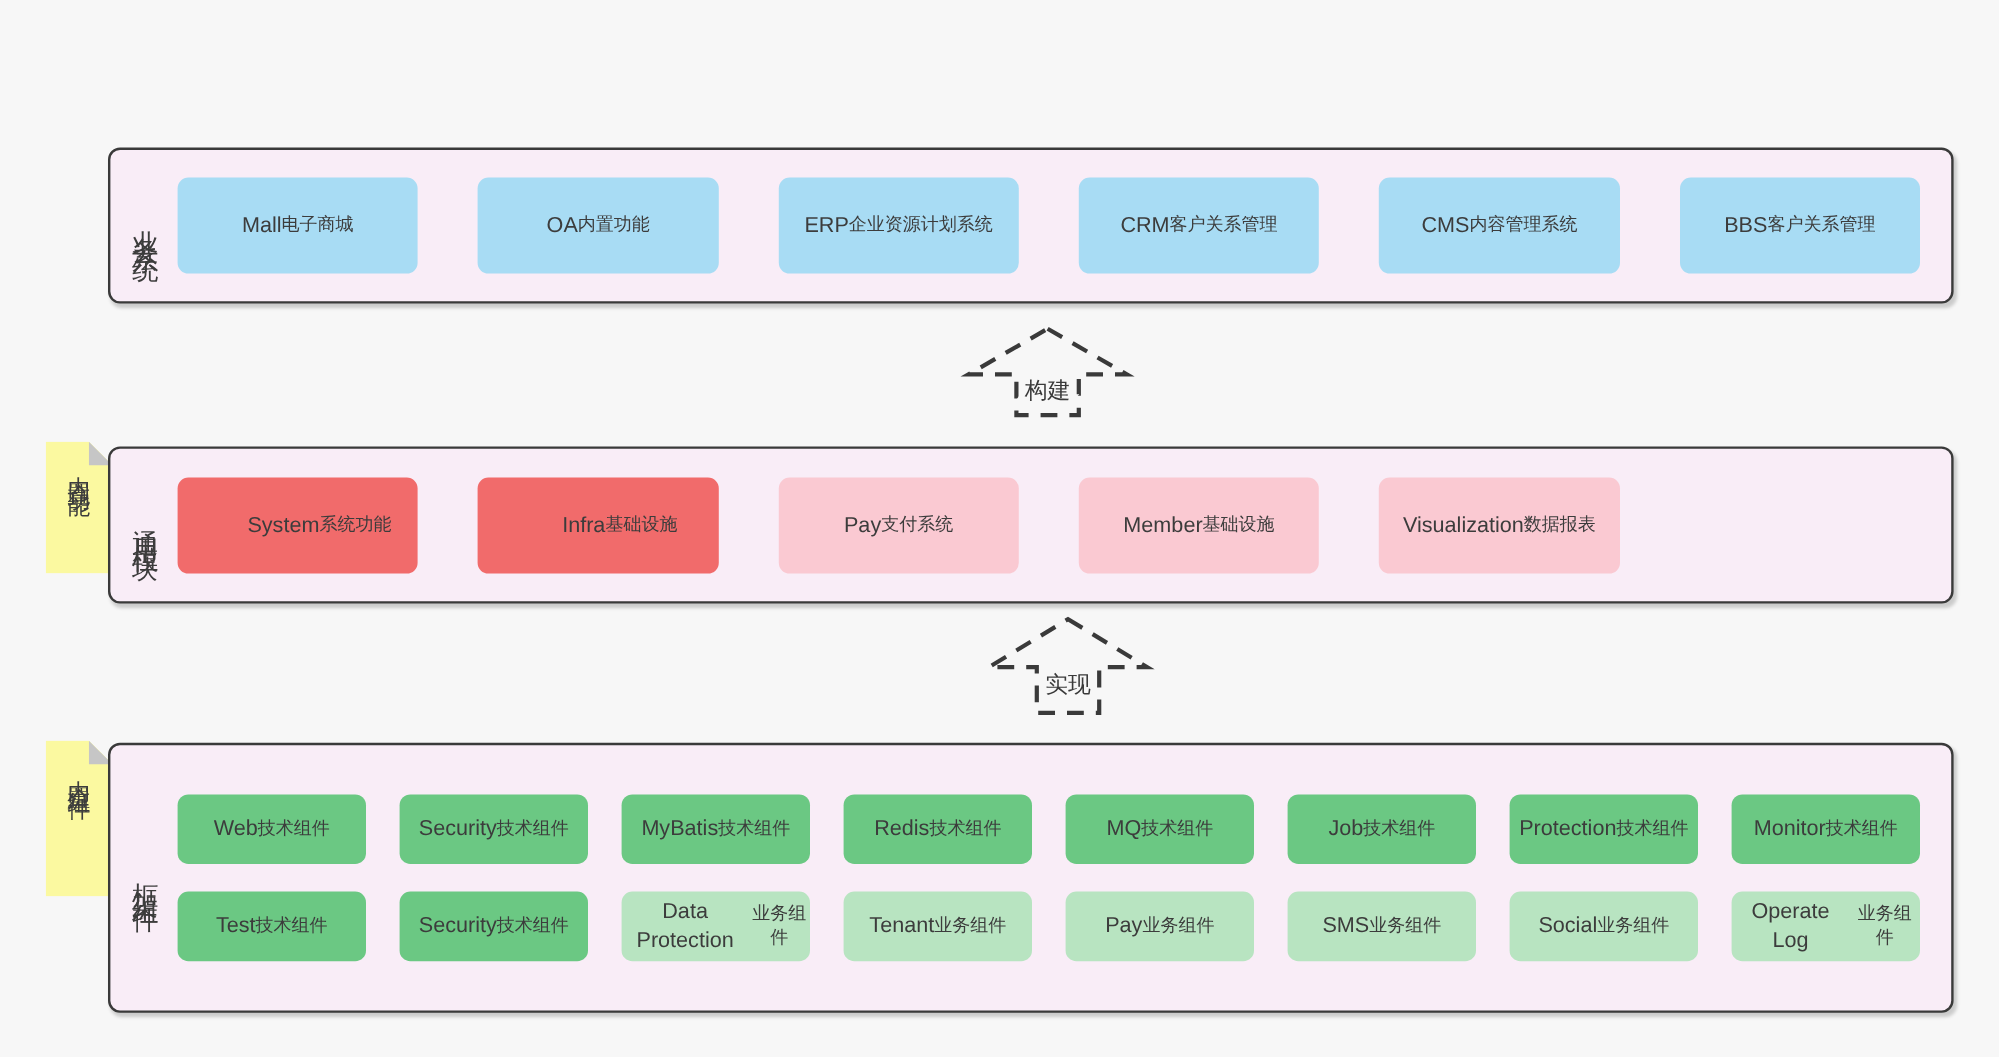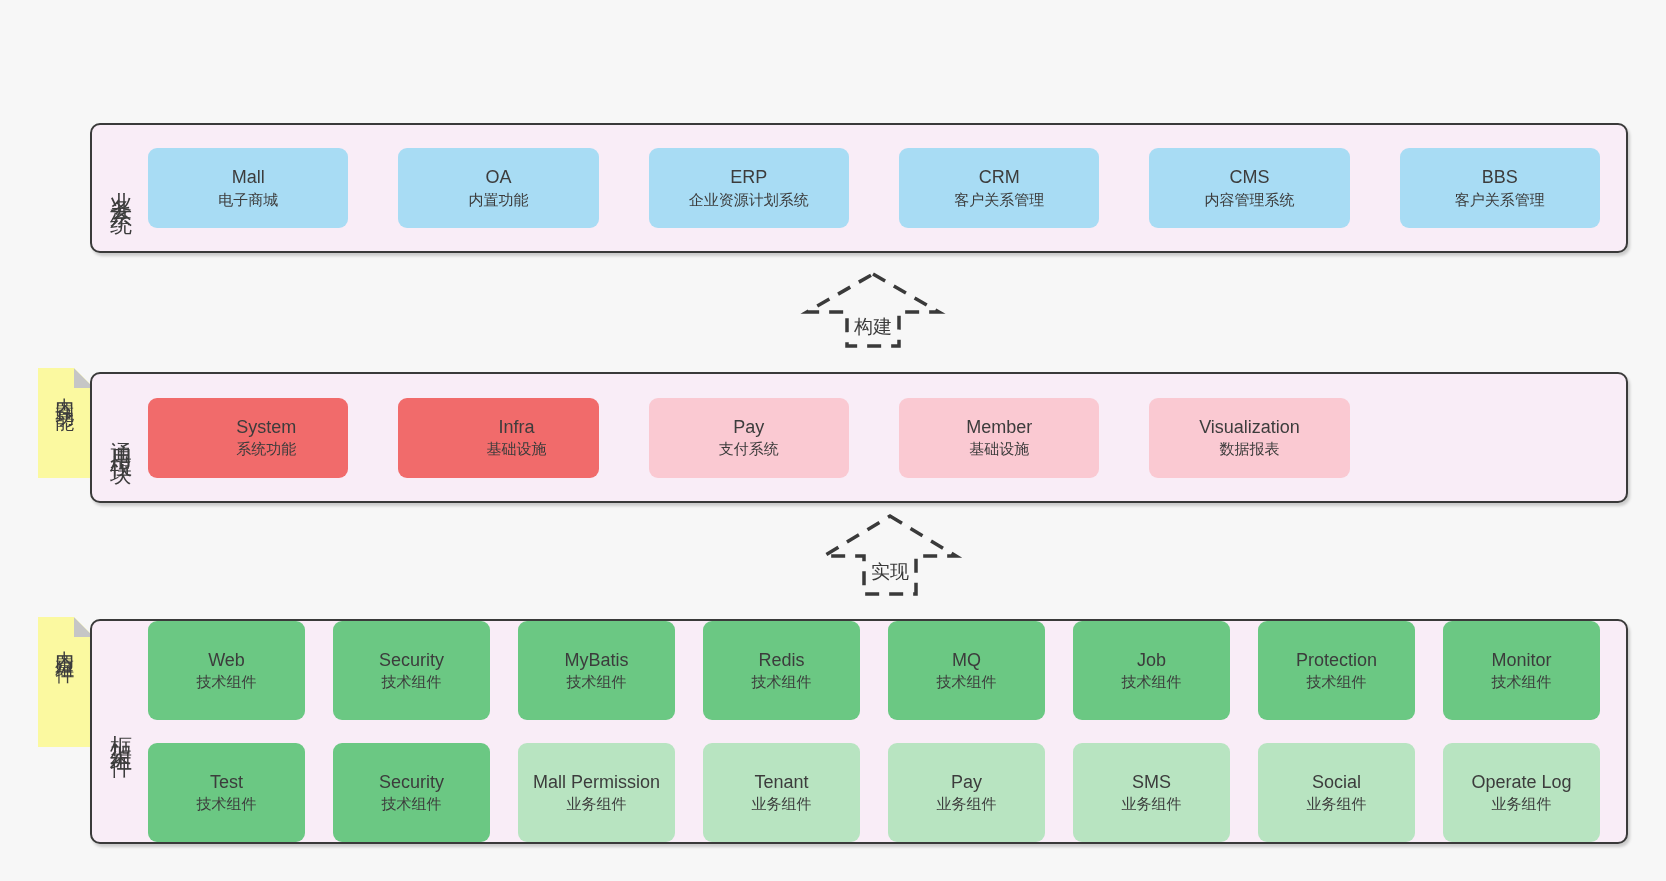--- a/index.html
+++ b/index.html
@@ -24,24 +24,24 @@
   }
   
   .box-grid{
     position:absolute;left:56px;right:26px;top:0;bottom:0;
     display:grid;align-content:center;
   }
   .cols6{grid-template-columns:repeat(6,1fr);column-gap:50px;}
   .cols8{grid-template-columns:repeat(8,1fr);column-gap:28px;row-gap:23px;}
   .box{
     height:80px;border-radius:9px;
-    display:flex;flex-direction:column;justify-content:center;align-items:center;
+    display:flex;justify-content:center;align-items:center;
     text-align:center;line-height:1.32;color:#3c3c3c;
   }
-  .band3 .box{height:99px;}
+  .band3 .box{height:58px;}
   .box .t{font-size:18px;}
   .box .s{font-size:15px;}
   .cols8 .t{max-width:128px;}
   .blue{background:#a8dcf4;}
   .red{background:#f16b6b;padding-left:36px;}
   .pink{background:#fac9d2;}
   .green{background:#6bc883;}
   .lgreen{background:#b8e4c1;}
   
   .tab{
@@ -191,21 +191,21 @@
       </div>
       <div class="box green">
         <div class="t">Test</div>
         <div class="s">技术组件</div>
       </div>
       <div class="box green">
         <div class="t">Security</div>
         <div class="s">技术组件</div>
       </div>
       <div class="box lgreen">
-        <div class="t">Mall Permission</div>
+        <div class="t">Data Protection</div>
         <div class="s">业务组件</div>
       </div>
       <div class="box lgreen">
         <div class="t">Tenant</div>
         <div class="s">业务组件</div>
       </div>
       <div class="box lgreen">
         <div class="t">Pay</div>
         <div class="s">业务组件</div>
       </div>

